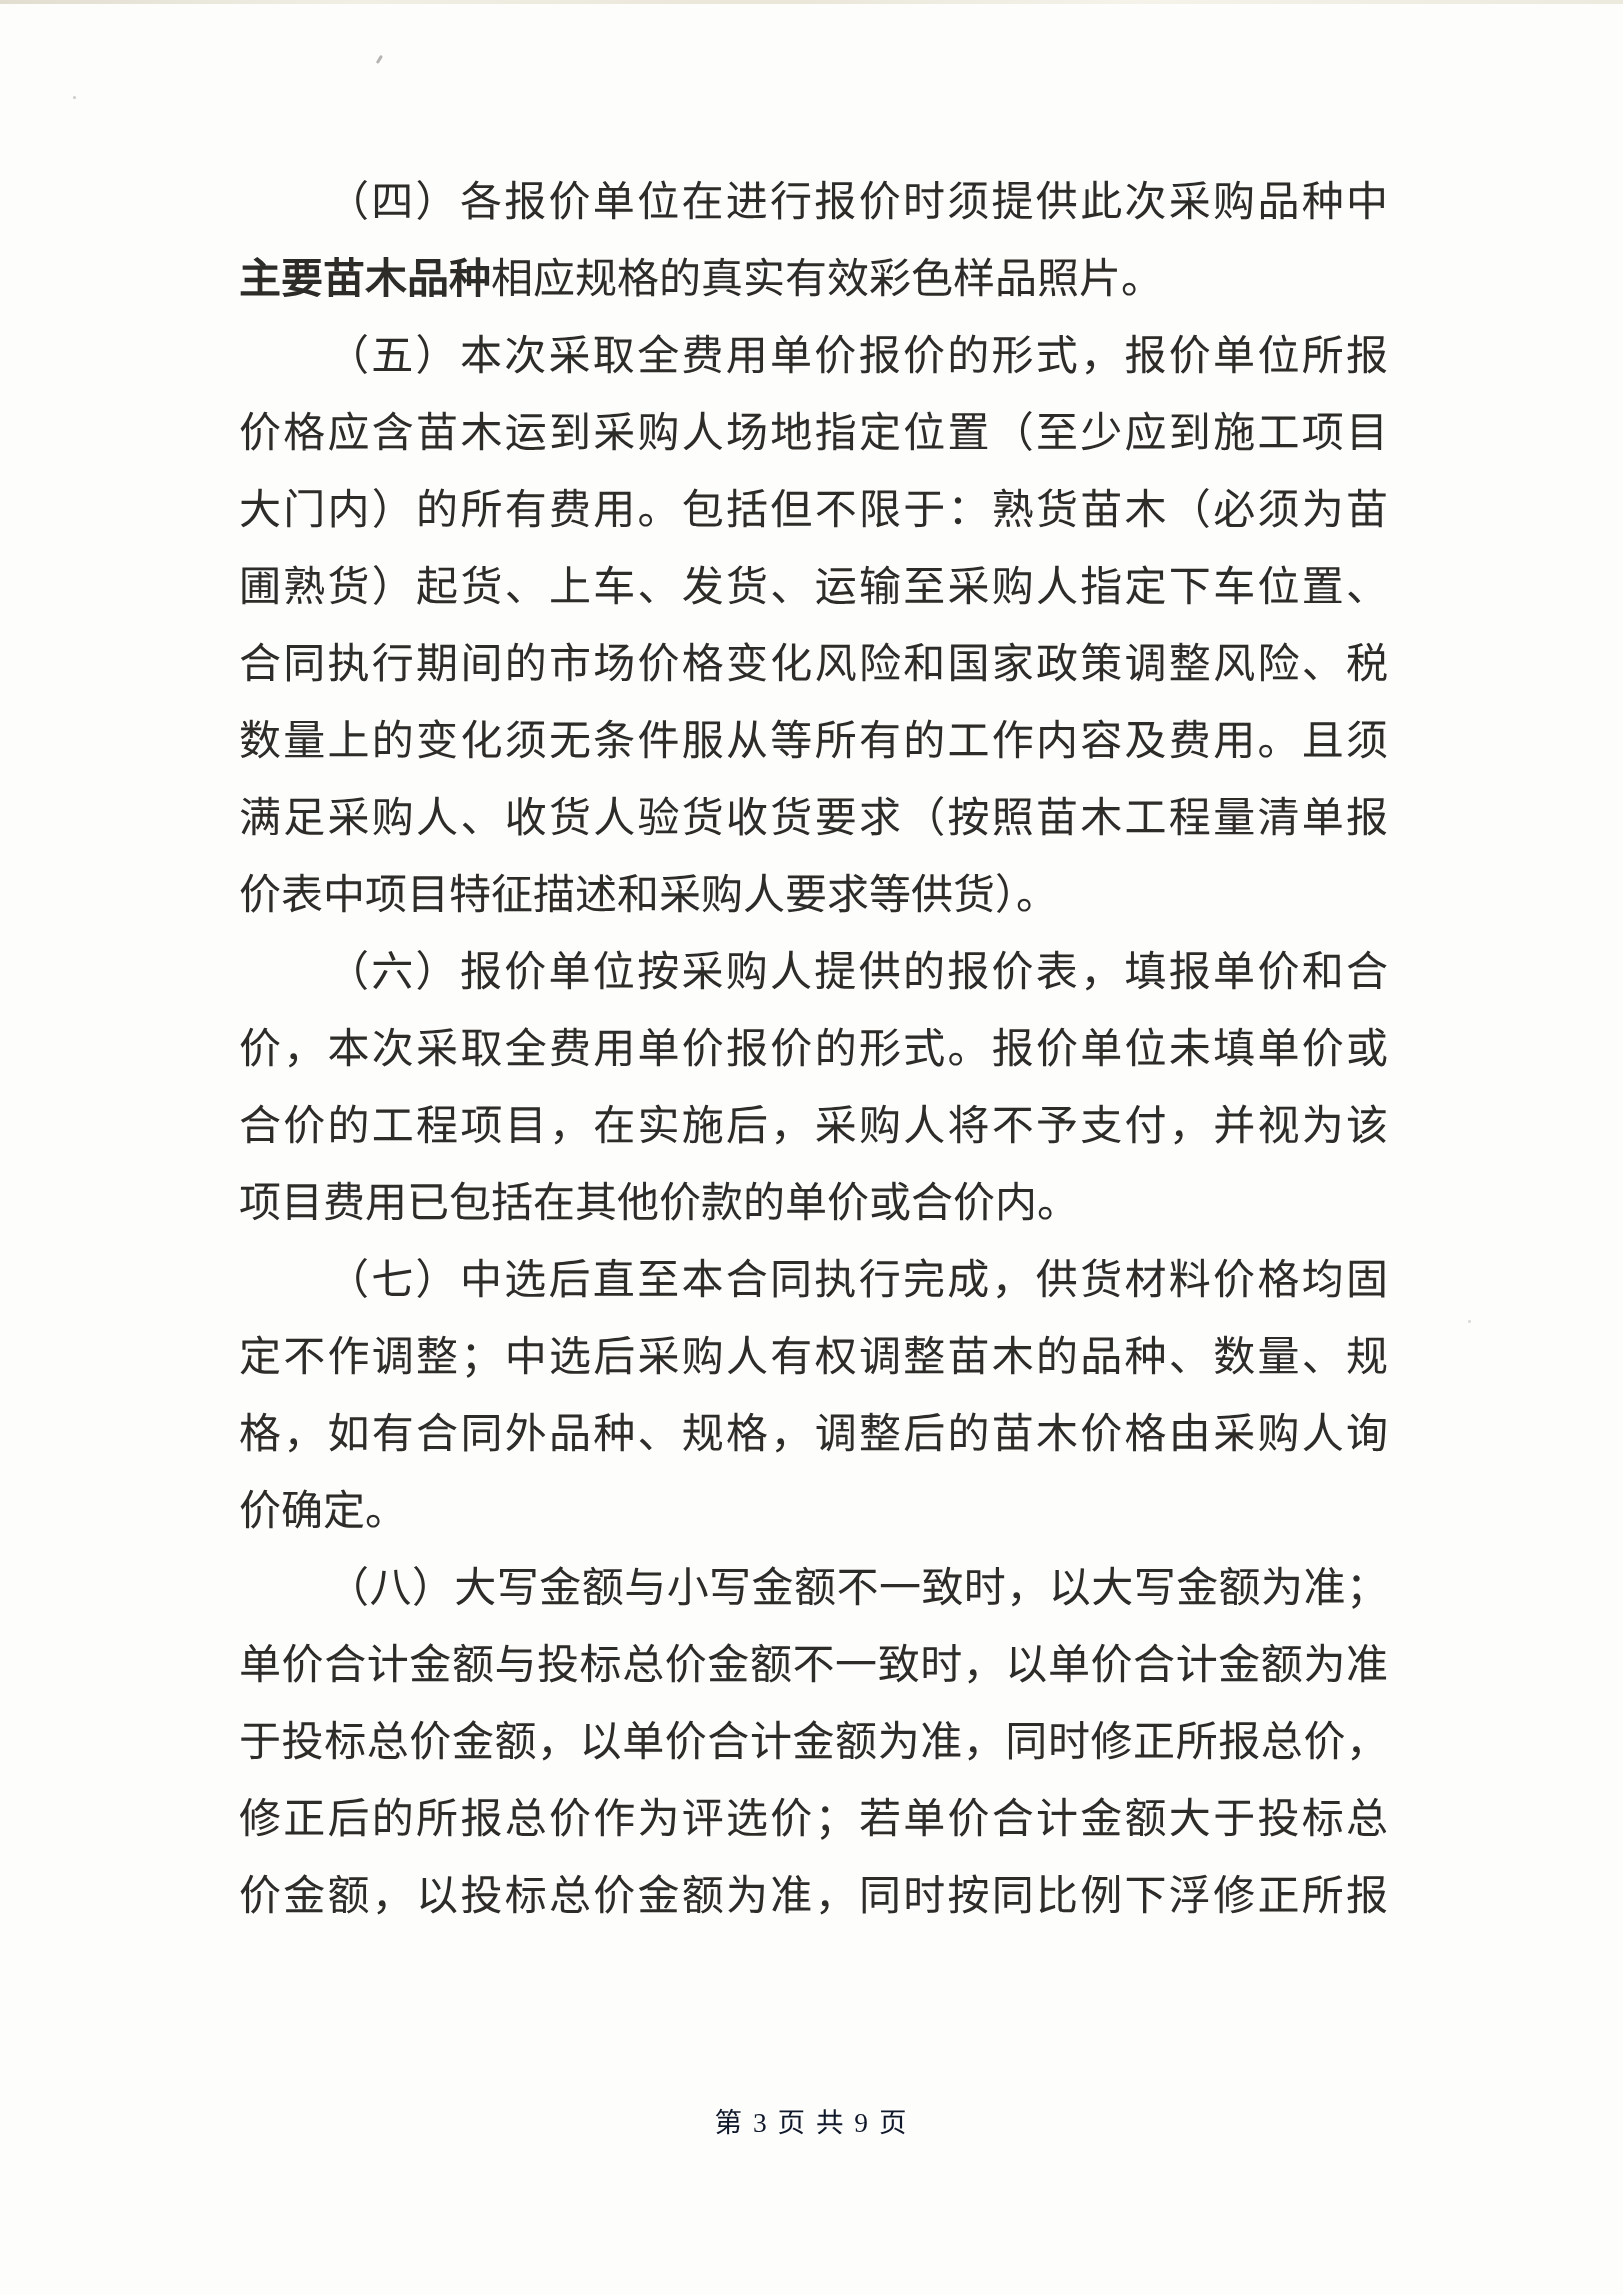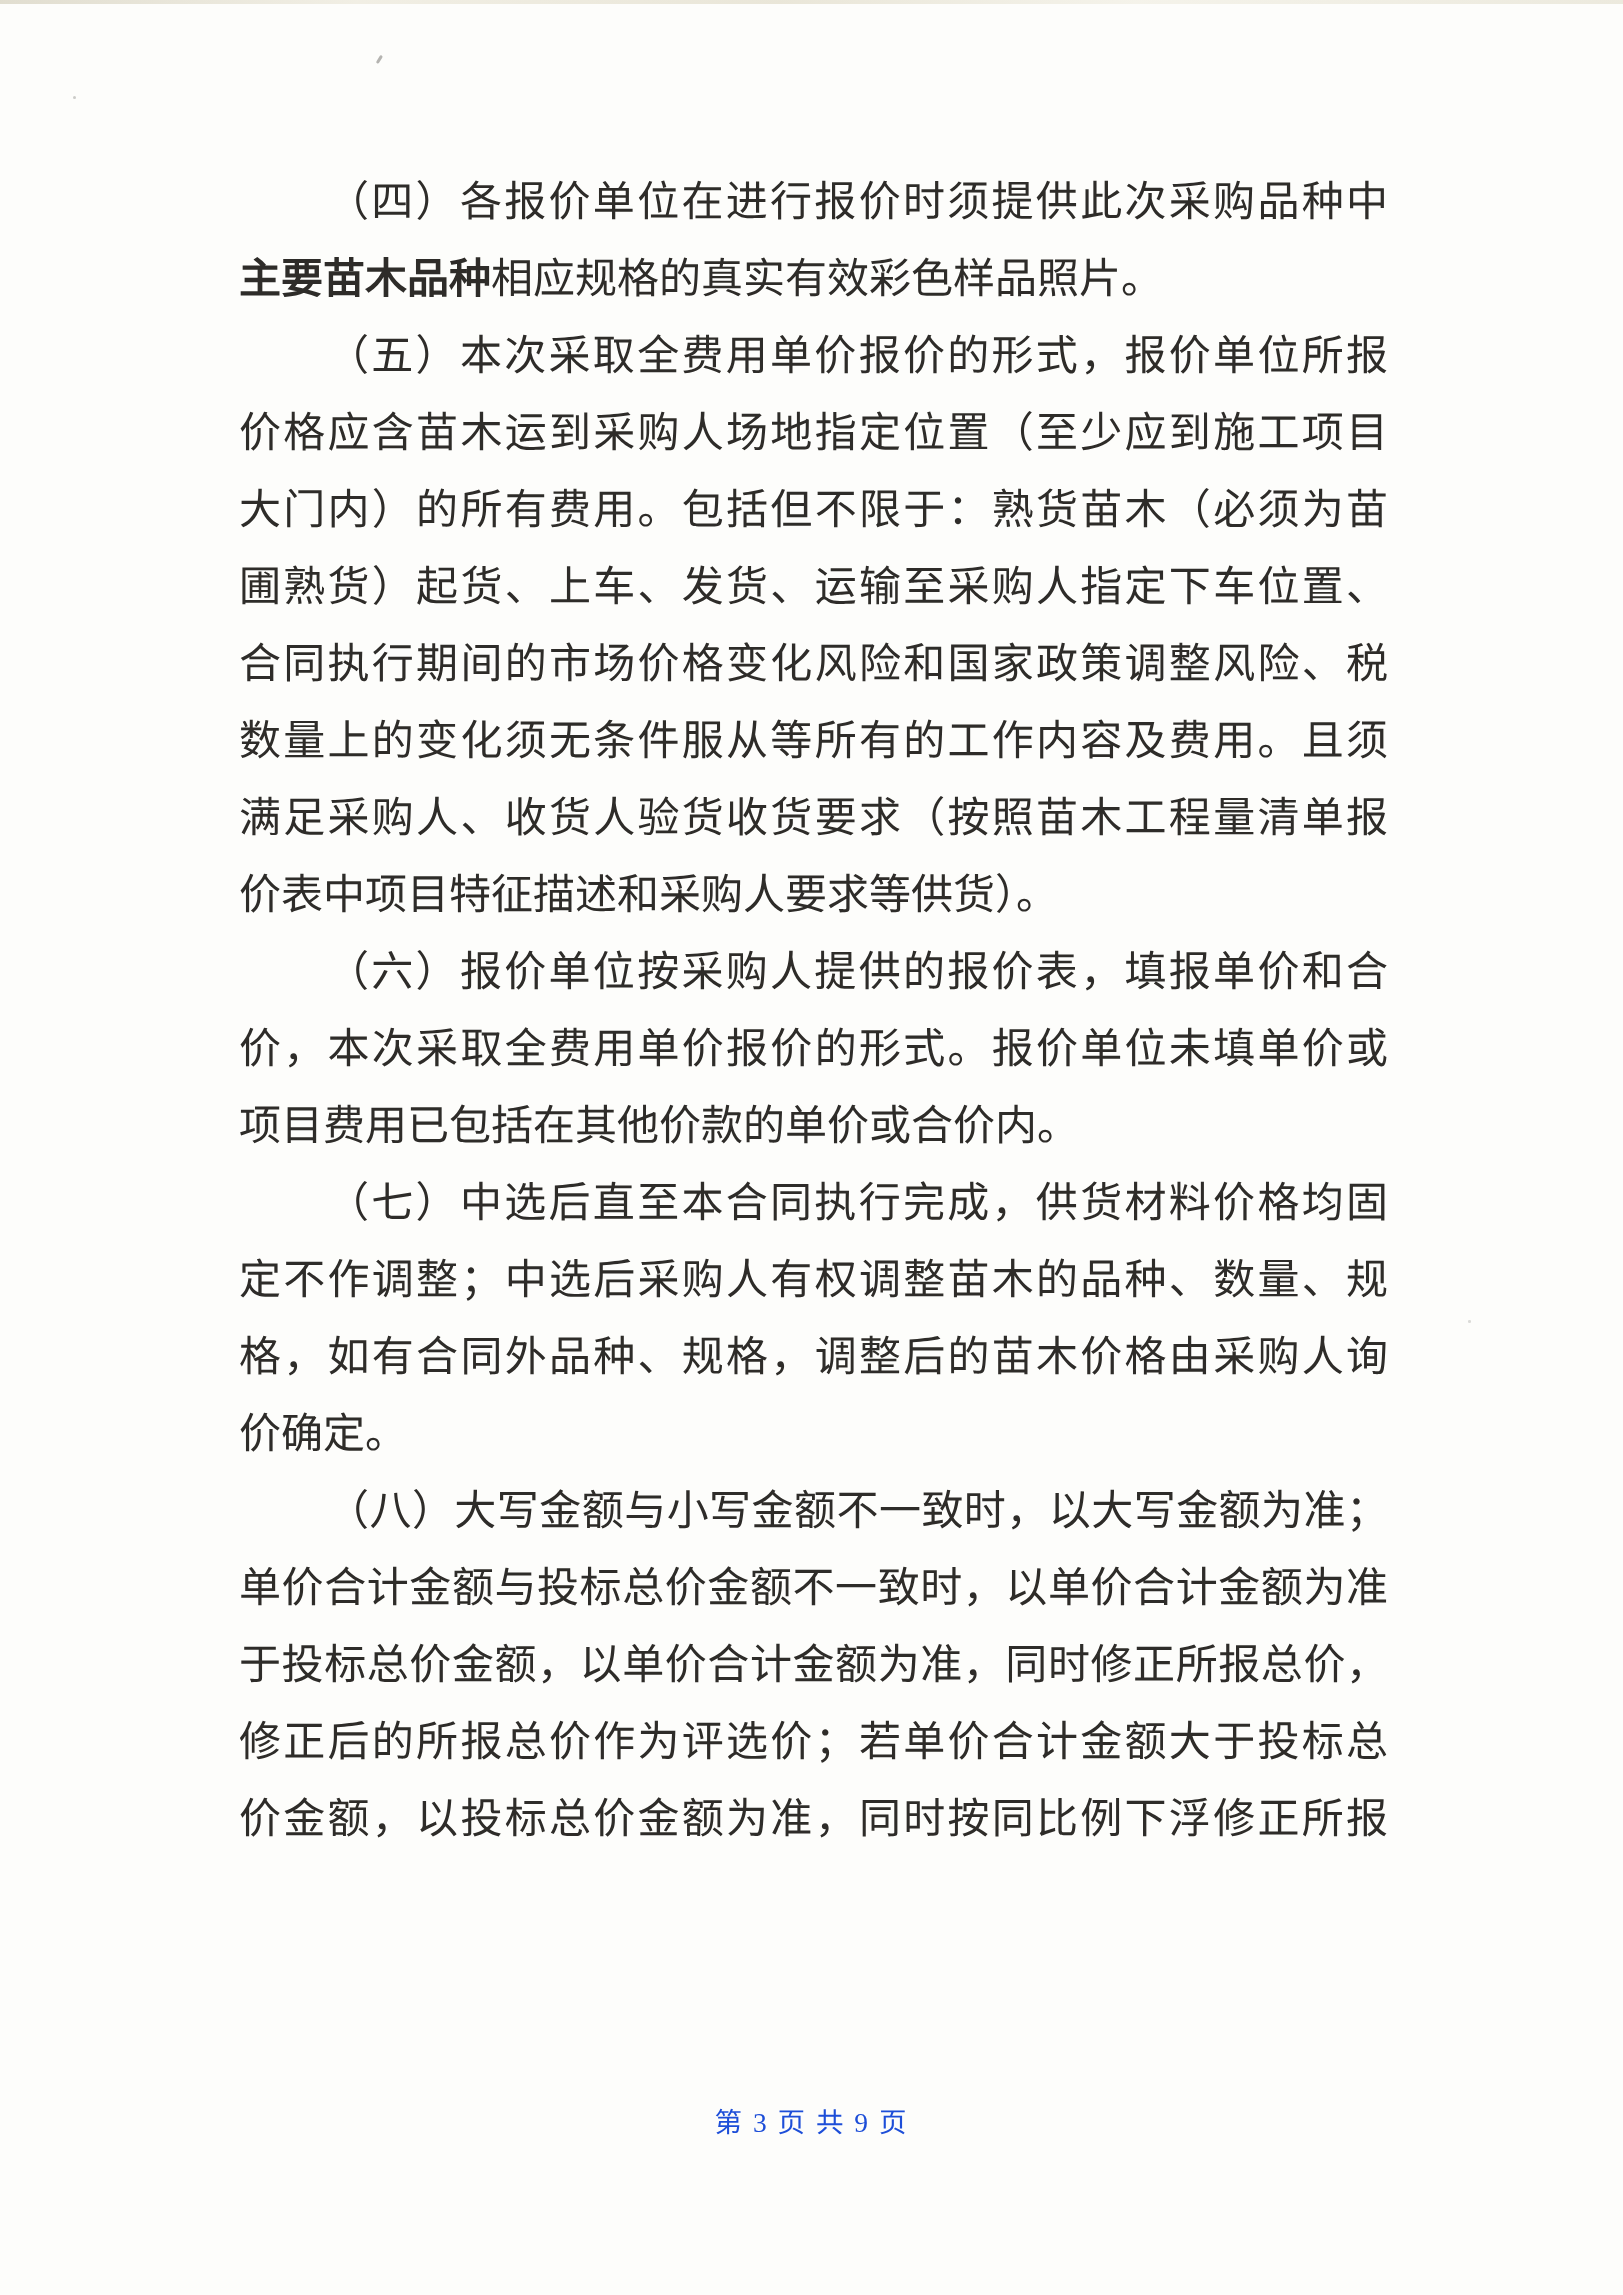--- a/index.html
+++ b/index.html
@@ -48,21 +48,21 @@
   .line.last{text-align-last:left;}
   .em{font-weight:700;}
 
   .page-footer{
     position:absolute;
     left:0;top:2106px;width:1623px;
     text-align:center;
     font-size:27.5px;
     line-height:33px;
     letter-spacing:2px;
-    color:#1d4ed8;
+    color:#0f172a;
   }
 </style>
 </head>
 <body>
 
 <div class="page">
 
   <div class="top-edge"></div>
   <div class="speck s1"></div>
   <div class="speck s2"></div>
@@ -82,20 +82,21 @@
       <p class="line"><span>圃熟货）起货、上车、发货、运输至采购人指定下车位置、</span></p>
       <p class="line"><span>合同执行期间的市场价格变化风险和国家政策调整风险、税</span></p>
       <p class="line"><span>数量上的变化须无条件服从等所有的工作内容及费用。且须</span></p>
       <p class="line"><span>满足采购人、收货人验货收货要求（按照苗木工程量清单报</span></p>
       <p class="line last"><span>价表中项目特征描述和采购人要求等供货）。</span></p>
     </section>
 
     <section>
       <p class="line indent"><span>（六）报价单位按采购人提供的报价表，填报单价和合</span></p>
       <p class="line"><span>价，本次采取全费用单价报价的形式。报价单位未填单价或</span></p>
+      <p class="line"><span>合价的工程项目，在实施后，采购人将不予支付，并视为该</span></p>
       <p class="line last"><span>项目费用已包括在其他价款的单价或合价内。</span></p>
     </section>
 
     <section>
       <p class="line indent"><span>（七）中选后直至本合同执行完成，供货材料价格均固</span></p>
       <p class="line"><span>定不作调整；中选后采购人有权调整苗木的品种、数量、规</span></p>
       <p class="line"><span>格，如有合同外品种、规格，调整后的苗木价格由采购人询</span></p>
       <p class="line last"><span>价确定。</span></p>
     </section>
 

